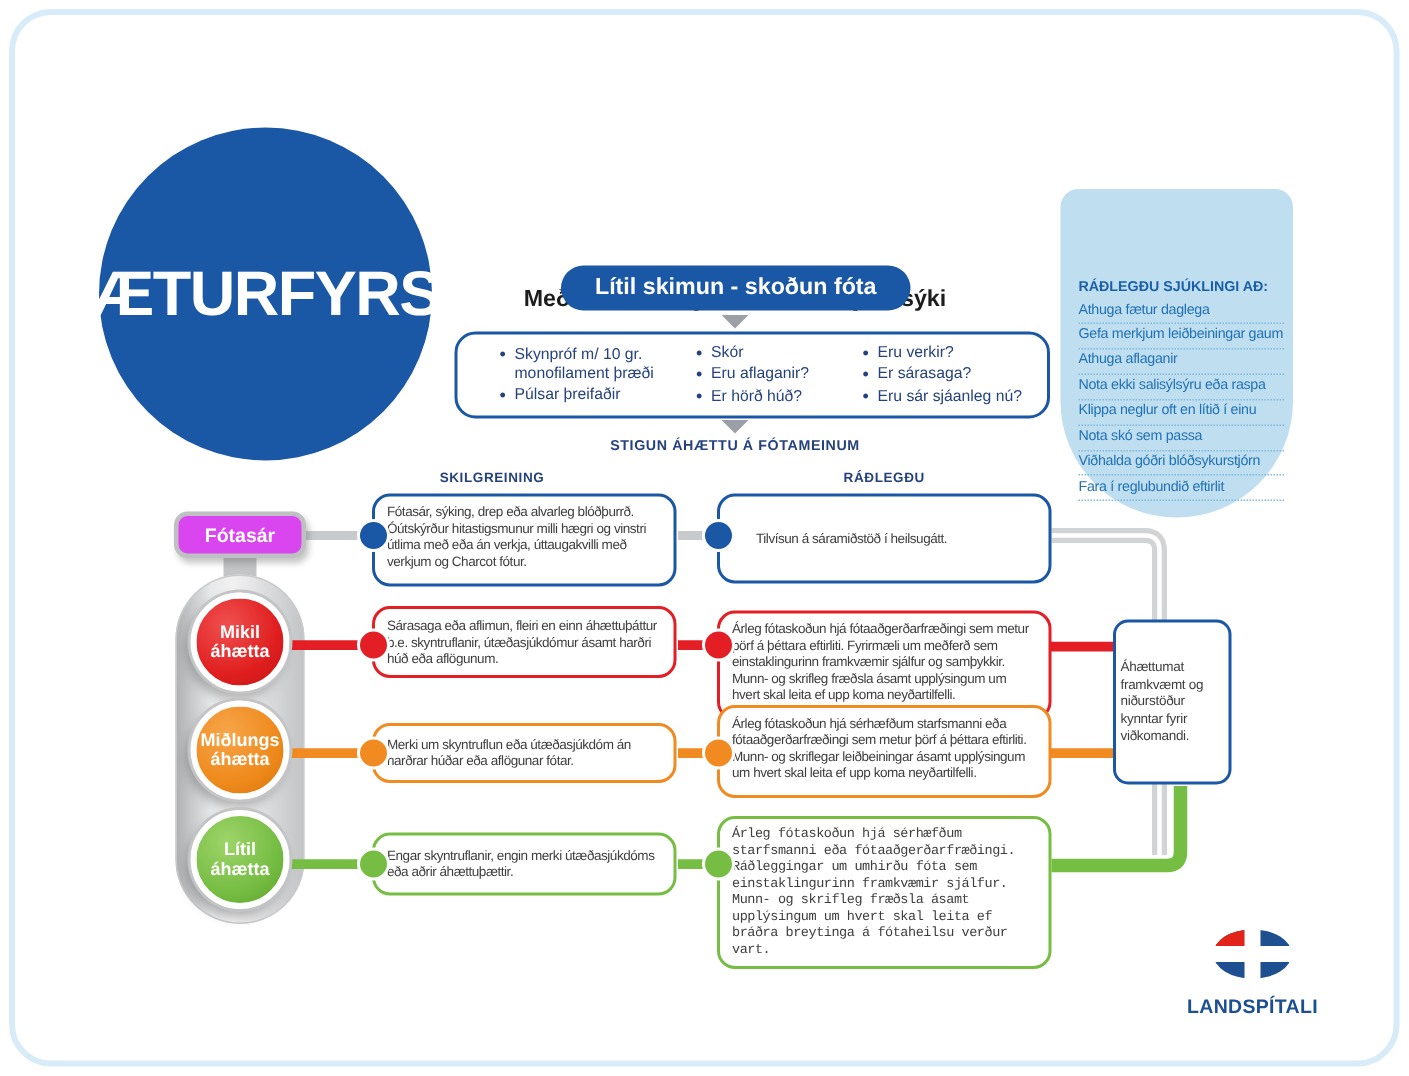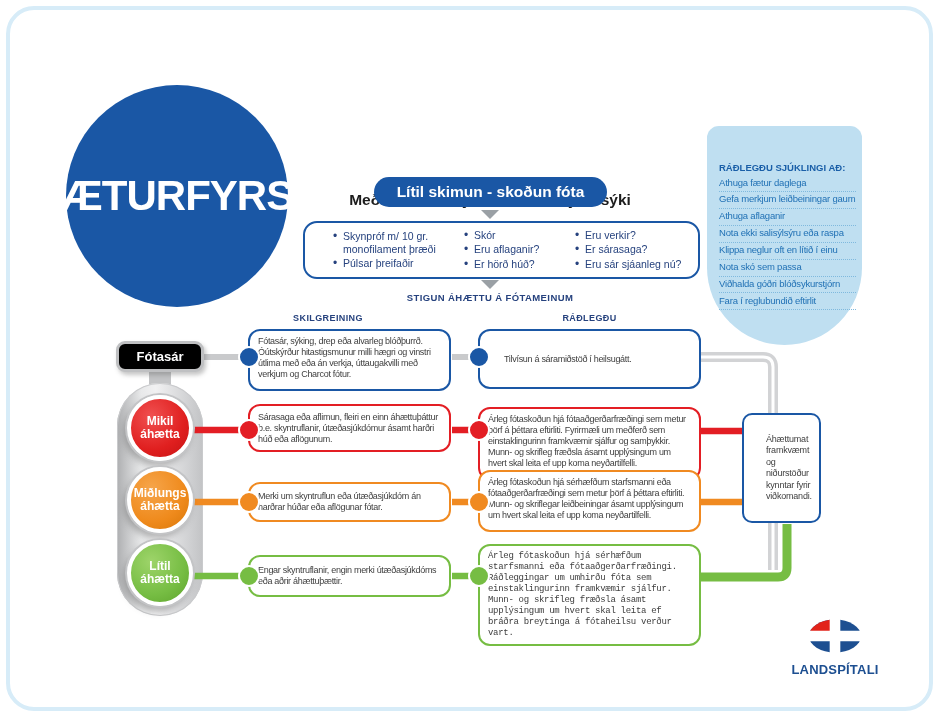--- a/index.html
+++ b/index.html
@@ -23,45 +23,45 @@
   .scol1{width:131px;}.scol2{width:111px;}.scol3{flex:1;}
   .bullet{position:relative;padding-left:10px;margin:1px 0;}
   .bullet::before{content:"•";position:absolute;left:0;top:-1px;color:#26427e;font-size:12px;}
 
   .sectitle{left:240px;top:292px;width:500px;text-align:center;font-weight:bold;font-size:9.5px;
     letter-spacing:.4px;color:#26427e;z-index:2;}
   .colhead{font-weight:bold;font-size:9px;letter-spacing:.4px;color:#26427e;text-align:center;z-index:2;}
 
   .panel{left:707px;top:126px;width:155px;height:219px;background:#bfdff1;border-radius:12px 12px 78px 78px;
     box-sizing:border-box;padding:36px 6px 0 12px;z-index:2;}
-  .panel-title{font-weight:bold;font-size:9.5px;color:#1a5fa8;margin-bottom:2px;}
+  .panel-title{font-weight:bold;font-size:9.5px;color:#1a5fa8;margin-bottom:2px;margin-top:24px;}
   .panel-item{font-size:9.5px;letter-spacing:-0.2px;color:#2171b5;padding:2.5px 0;border-bottom:1px dotted #7fb9de;line-height:1.15;}
 
   .pole{left:117px;top:383px;width:86px;height:233px;border-radius:43px;z-index:2;
     background:linear-gradient(90deg,#aeafb1 0%,#e8e9ea 28%,#f1f1f2 45%,#cfd0d2 85%,#c2c3c5 100%);
     box-shadow:inset 0 0 0 1px #c9cacc;}
   .stem{left:149px;top:368px;width:22px;height:20px;background:#c3c4c6;z-index:2;}
-  .tab{left:116px;top:341px;width:88px;height:31px;background:#000000;border:3px solid #bfc0c2;border-radius:9px;
+  .tab{left:116px;top:341px;width:88px;height:31px;background:#d946ef;border:3px solid #bfc0c2;border-radius:9px;
     box-sizing:border-box;color:#fff;font-weight:bold;font-size:13px;display:flex;align-items:center;justify-content:center;
     box-shadow:2px 3px 4px rgba(90,90,90,.35);z-index:4;text-align:center;}
   .light{width:66px;height:66px;border-radius:50%;border:4px solid #fff;box-sizing:border-box;
     box-shadow:0 0 0 2px #c3c4c6,-3px 5px 7px rgba(80,80,80,.4);display:flex;align-items:center;justify-content:center;
     color:#fff;font-weight:bold;font-size:12px;line-height:1.08;text-align:center;z-index:4;}
   .light-red{background:radial-gradient(circle at 35% 30%,#f05050,#e01f1f 60%,#c41313);}
   .light-orange{background:radial-gradient(circle at 35% 30%,#f6a54a,#ef8a1c 60%,#d87607);}
   .light-green{background:radial-gradient(circle at 35% 30%,#9ed46a,#76bd43 60%,#5da32c);}
 
   .box{background:#fff;border-radius:12px;box-sizing:border-box;padding:5px 8px;font-size:9px;
     letter-spacing:-0.3px;line-height:11px;color:#3e3e3e;z-index:2;}
   .b-blue{border:2px solid #1a57a5}.b-red{border:2px solid #e31e24}
   .b-orange{border:2px solid #f08a21}.b-green{border:2px solid #76bd43}
   .vcenter{display:flex;align-items:center;}
 
   .assess{left:742px;top:413px;width:79px;height:110px;border:2px solid #1a57a5;border-radius:10px;background:#fff;
-    box-sizing:border-box;display:flex;align-items:center;padding:4px 22px;font-size:9px;letter-spacing:-0.2px;
+    box-sizing:border-box;display:flex;align-items:center;padding:4px 3px;font-size:9px;letter-spacing:-0.2px;
     line-height:11.5px;color:#3e3e3e;z-index:2;}
 
   .credit{left:220px;top:623px;width:520px;text-align:center;font-weight:bold;font-size:10px;color:#26427e;z-index:2;}
   .logo{left:780px;top:617px;width:110px;text-align:center;z-index:2;}
   .logo-text{font-weight:bold;font-size:13px;letter-spacing:.2px;color:#1d4f91;margin-top:1px;}
 </style>
 </head>
 <body>
 
 <div class="canvas">

